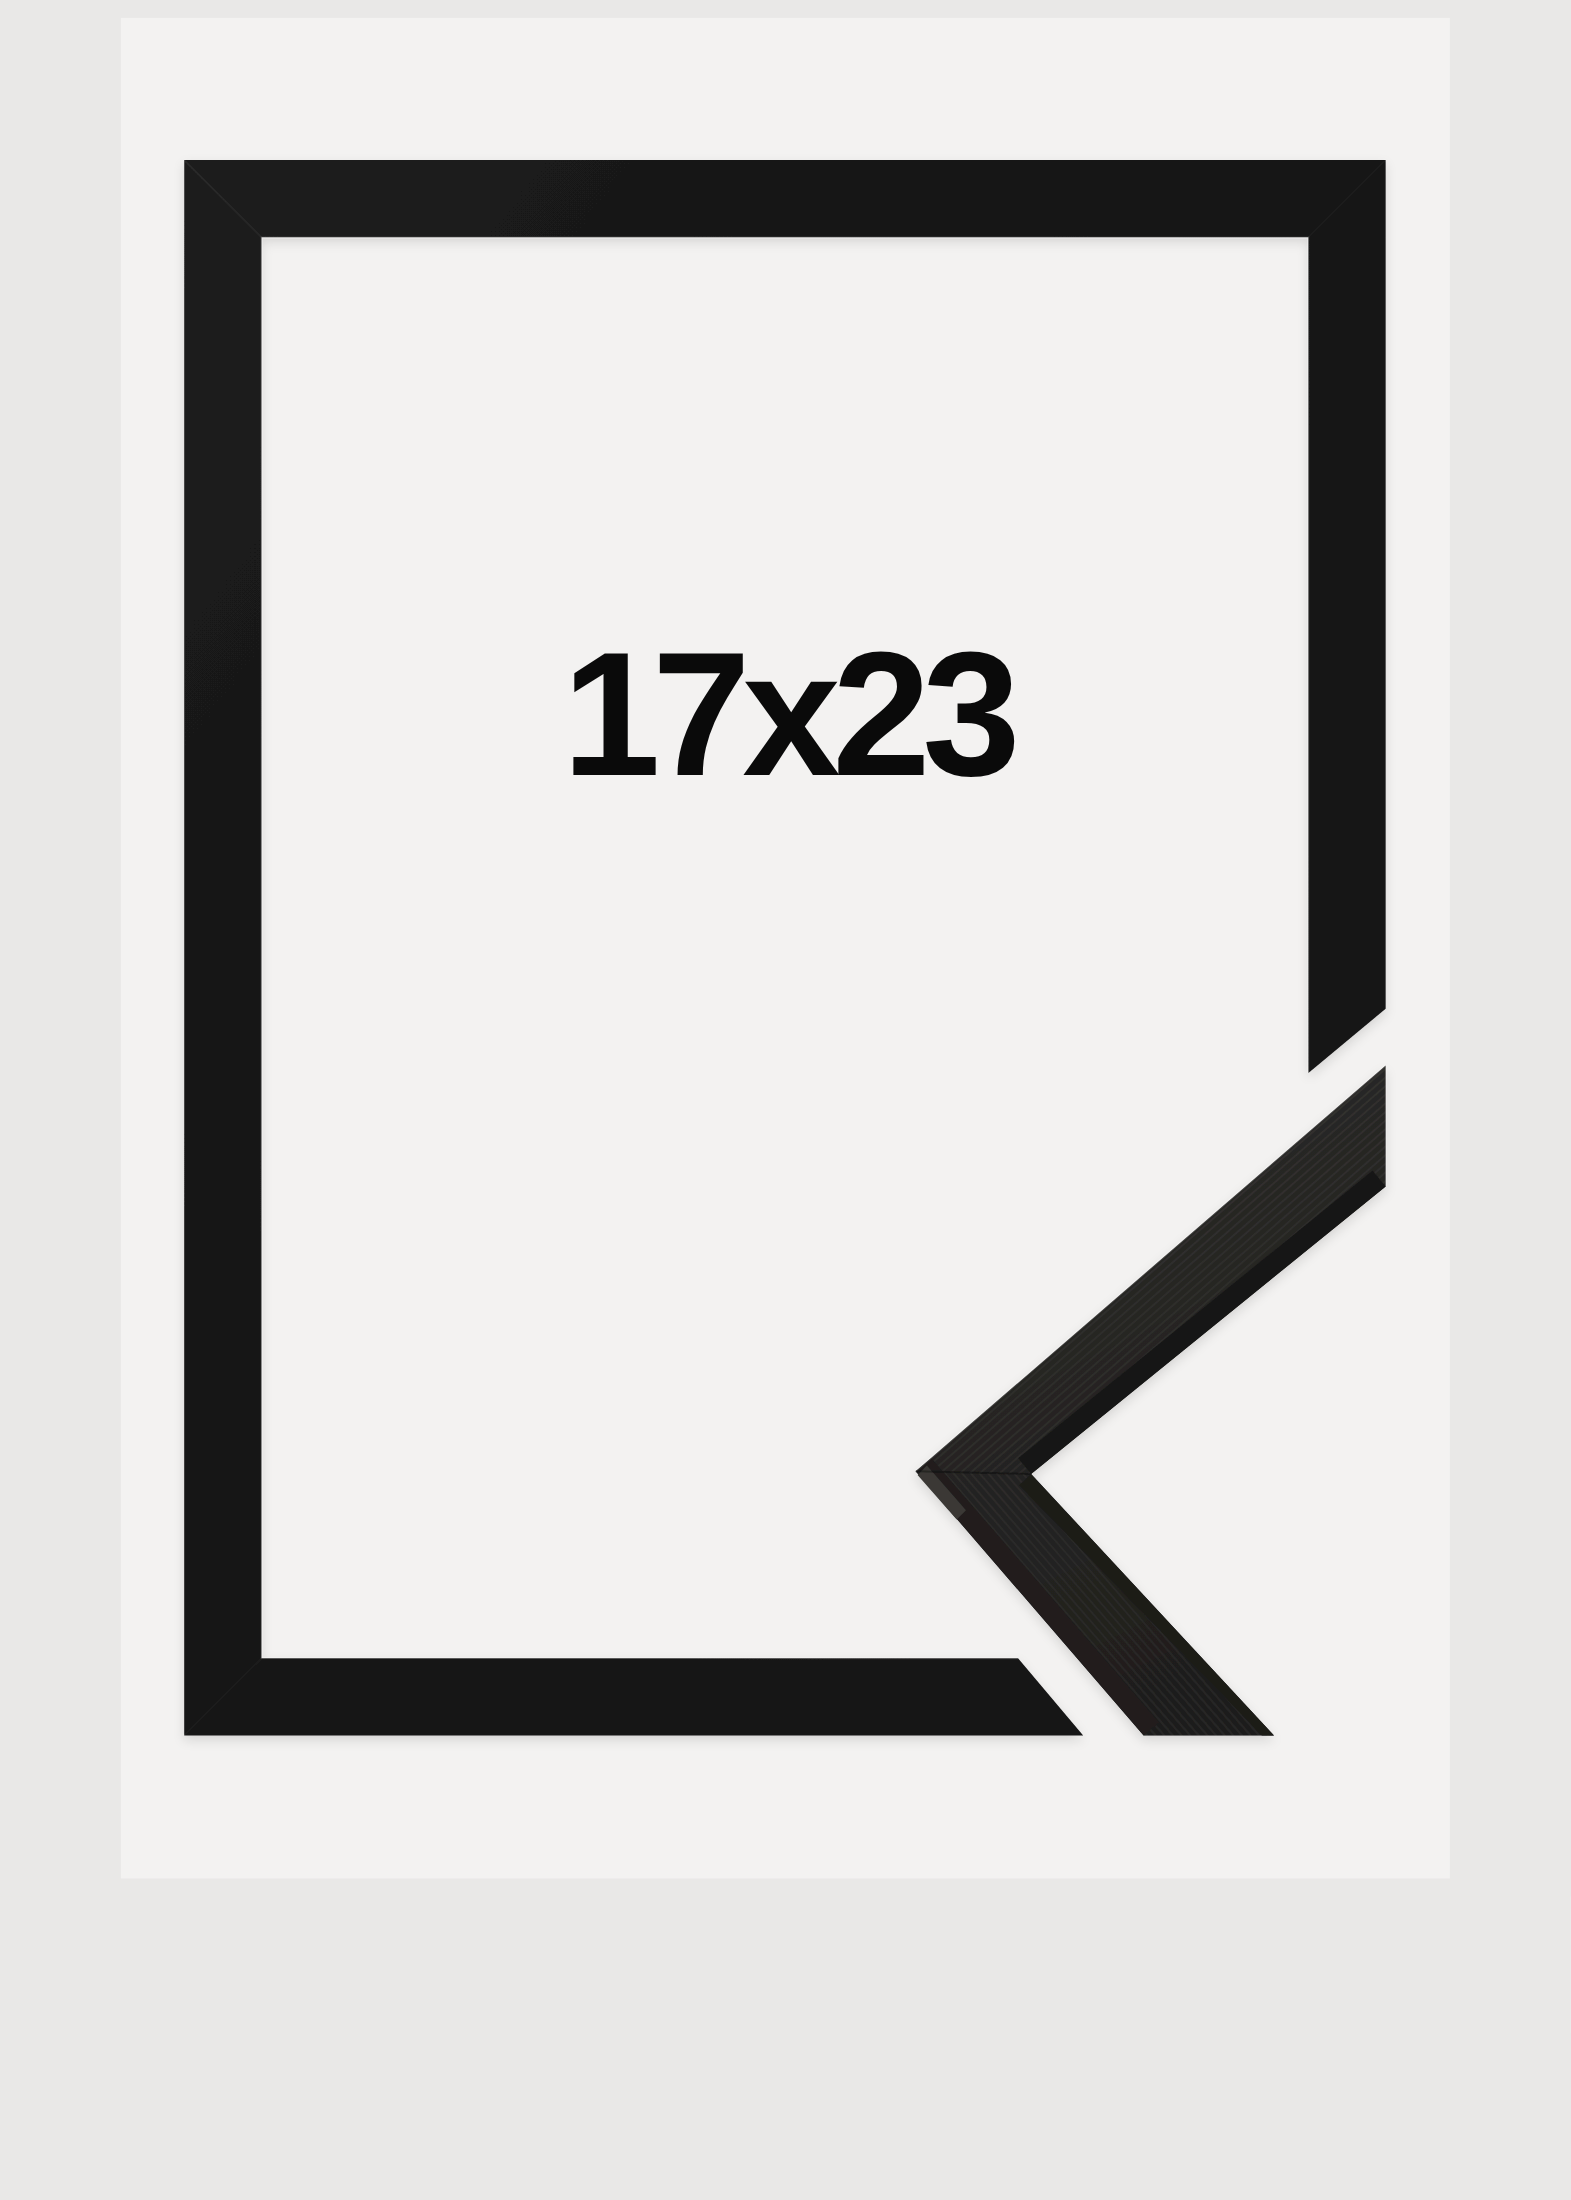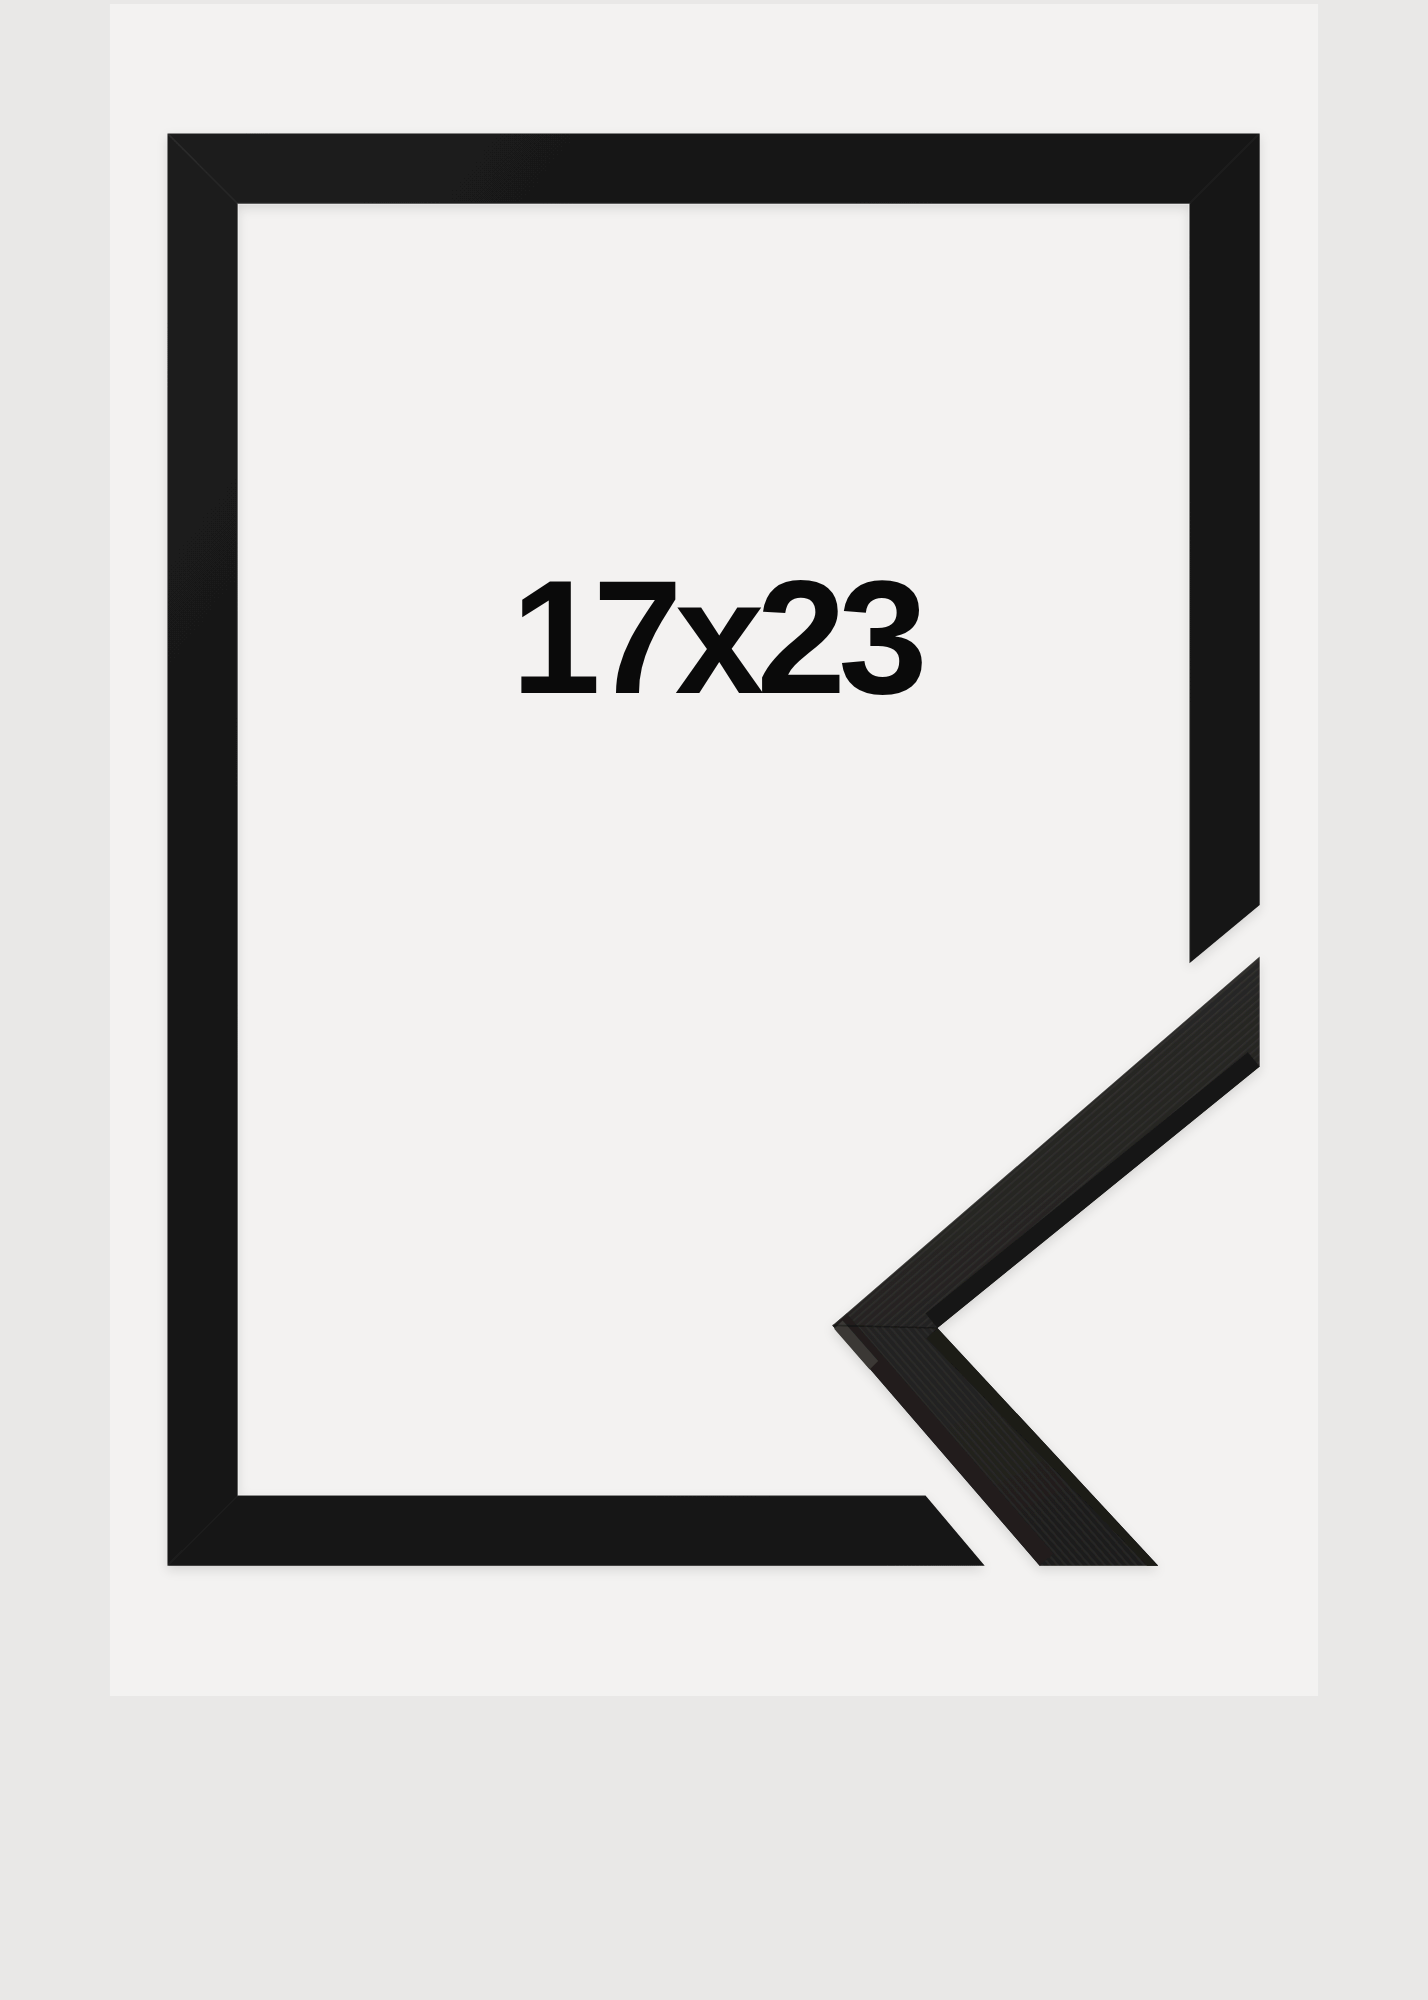--- a/index.html
+++ b/index.html
@@ -1,19 +1,19 @@
 <!DOCTYPE html>
 <html><head>
 <meta charset="utf-8">
 <style>
   html,body{margin:0;padding:0;background:#e9e8e7;}
   .stage{
     position:relative;
     width:1428px;height:1692px;
-    margin:4px auto;
+    margin:16px auto;
     font-family:"Liberation Sans", sans-serif;
     overflow:hidden;
   }
   .stage svg{display:block;width:100%;height:100%;}
   .size-label{
     font-family:"Liberation Sans","DejaVu Sans",sans-serif;
     font-weight:700;
     letter-spacing:-9px;
   }
 </style>

